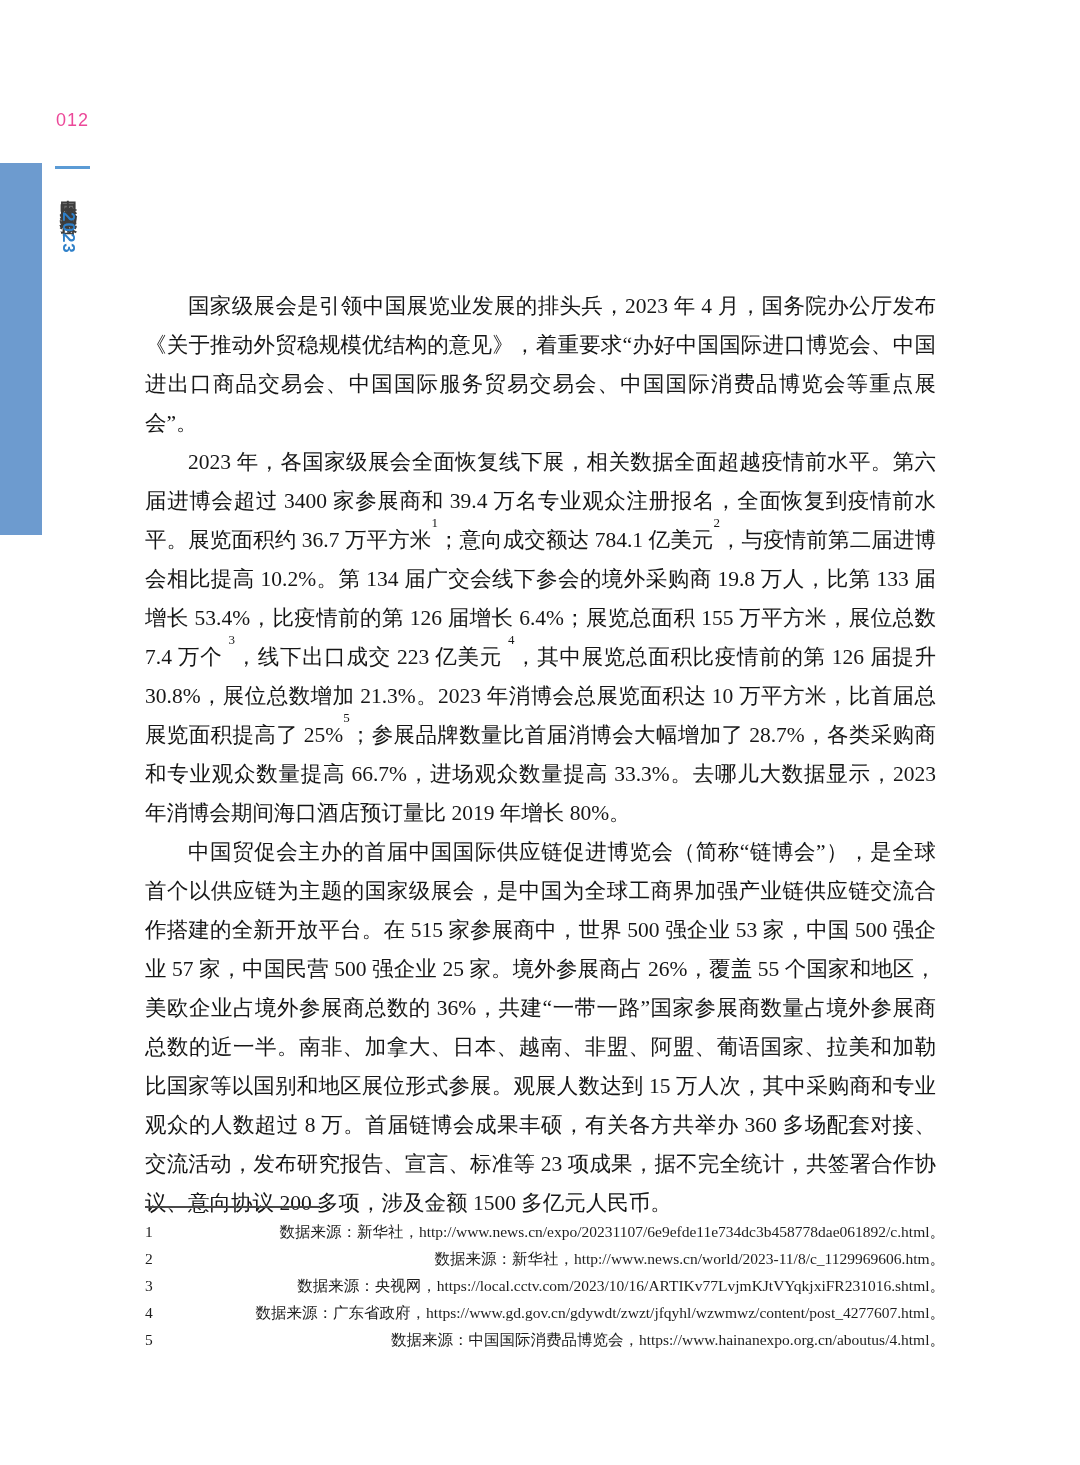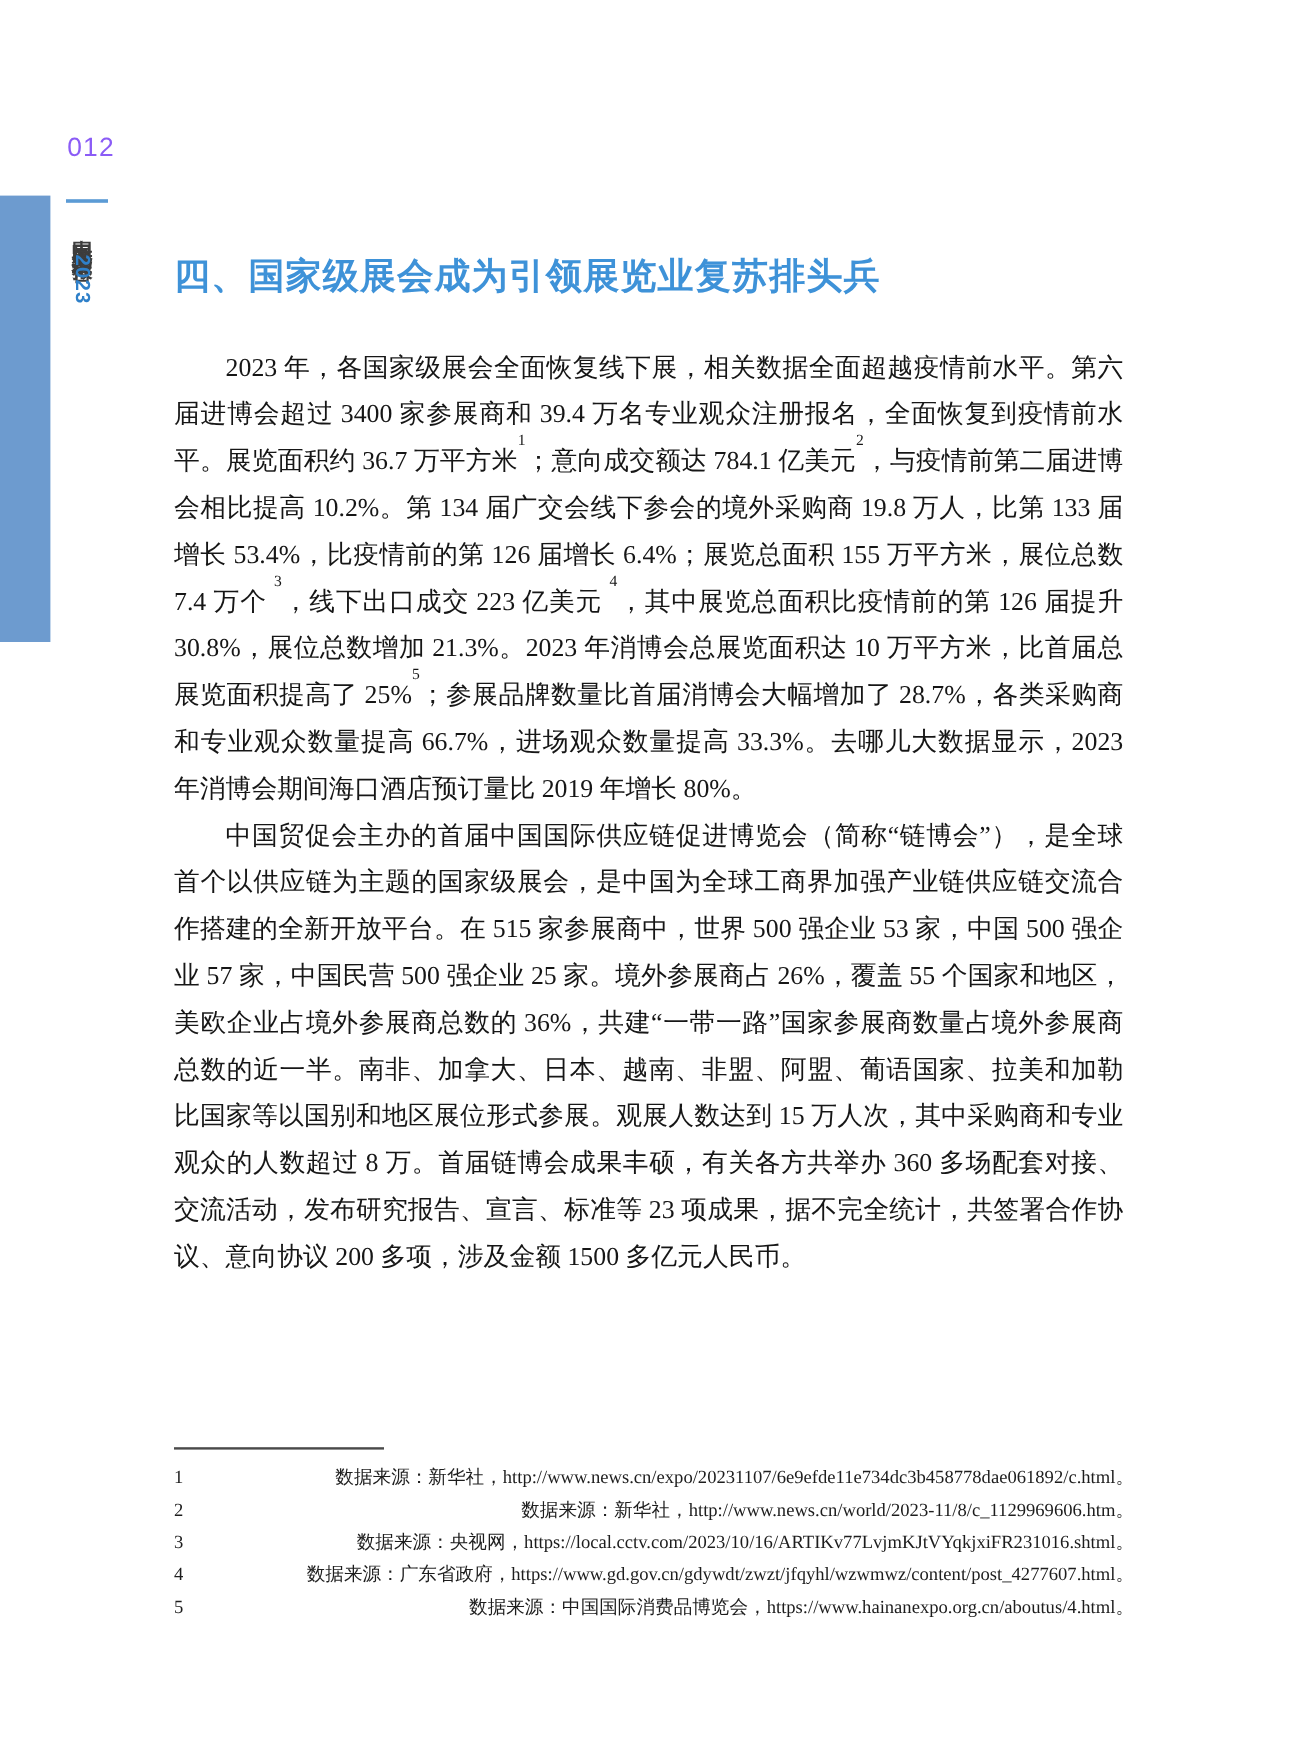--- a/index.html
+++ b/index.html
@@ -20,21 +20,21 @@
     color:var(--ink);
   }
   
   .side-bar-block{
     position:absolute;left:0;top:163px;width:42px;height:372px;
     background:var(--bar-blue);
   }
   .page-number{
     position:absolute;left:56px;top:110px;
     font-family:"Liberation Sans","DejaVu Sans",sans-serif;
-    font-size:22px;letter-spacing:1px;color:#8b5cf6;
+    font-size:18px;letter-spacing:1px;color:#ec4899;
   }
   .page-number-rule{
     position:absolute;left:55px;top:166px;width:35px;height:3px;
     background:var(--rule-blue);
   }
   .vertical-title{
     position:absolute;left:60px;top:186px;
     writing-mode:vertical-rl;text-orientation:mixed;
     font-family:"Liberation Sans","DejaVu Sans",sans-serif;
     font-size:17px;font-weight:600;color:#3d3d3d;
@@ -84,23 +84,23 @@
 
   <div class="side-bar-block"></div>
 
   <div class="page-number">012</div>
   <div class="page-number-rule"></div>
 
   <div class="vertical-title">
     <span>中国展览经济发展报告</span><span class="year">2023</span>
   </div>
 
-  <h1 class="heading">四、国家级展会成为引领展览业复苏排头兵</h1>
 
   <div class="content" id="paragraphs">
+      <p class="para"><span>国家级展会是引领中国展览业发展的排头兵，2023 年 4 月，国务院办公厅发布《关于推动外贸稳规模优结构的意见》，着重要求“办好中国国际进口博览会、中国进出口商品交易会、中国国际服务贸易交易会、中国国际消费品博览会等重点展会”。</span></p>
       <p class="para"><span>2023 年，各国家级展会全面恢复线下展，相关数据全面超越疫情前水平。第六届进博会超过 3400 家参展商和 39.4 万名专业观众注册报名，全面恢复到疫情前水平。展览面积约 36.7 万平方米</span><sup>1</sup><span>；意向成交额达 784.1 亿美元</span><sup>2</sup><span>，与疫情前第二届进博会相比提高 10.2%。第 134 届广交会线下参会的境外采购商 19.8 万人，比第 133 届增长 53.4%，比疫情前的第 126 届增长 6.4%；展览总面积 155 万平方米，展位总数 7.4 万个 </span><sup>3</sup><span>，线下出口成交 223 亿美元 </span><sup>4</sup><span>，其中展览总面积比疫情前的第 126 届提升 30.8%，展位总数增加 21.3%。2023 年消博会总展览面积达 10 万平方米，比首届总展览面积提高了 25%</span><sup>5</sup><span>；参展品牌数量比首届消博会大幅增加了 28.7%，各类采购商和专业观众数量提高 66.7%，进场观众数量提高 33.3%。去哪儿大数据显示，2023 年消博会期间海口酒店预订量比 2019 年增长 80%。</span></p>
       <p class="para"><span>中国贸促会主办的首届中国国际供应链促进博览会（简称“链博会”），是全球首个以供应链为主题的国家级展会，是中国为全球工商界加强产业链供应链交流合作搭建的全新开放平台。在 515 家参展商中，世界 500 强企业 53 家，中国 500 强企业 57 家，中国民营 500 强企业 25 家。境外参展商占 26%，覆盖 55 个国家和地区，美欧企业占境外参展商总数的 36%，共建“一带一路”国家参展商数量占境外参展商总数的近一半。南非、加拿大、日本、越南、非盟、阿盟、葡语国家、拉美和加勒比国家等以国别和地区展位形式参展。观展人数达到 15 万人次，其中采购商和专业观众的人数超过 8 万。首届链博会成果丰硕，有关各方共举办 360 多场配套对接、交流活动，发布研究报告、宣言、标准等 23 项成果，据不完全统计，共签署合作协议、意向协议 200 多项，涉及金额 1500 多亿元人民币。</span></p>
     </div>
 
   <div class="footnote-rule"></div>
 
   <div class="footnotes" id="footnotes">
       <div class="fn-row">
         <span class="fn-num">1</span>
         <span class="fn-text">数据来源：新华社，http://www.news.cn/expo/20231107/6e9efde11e734dc3b458778dae061892/c.html。</span>

